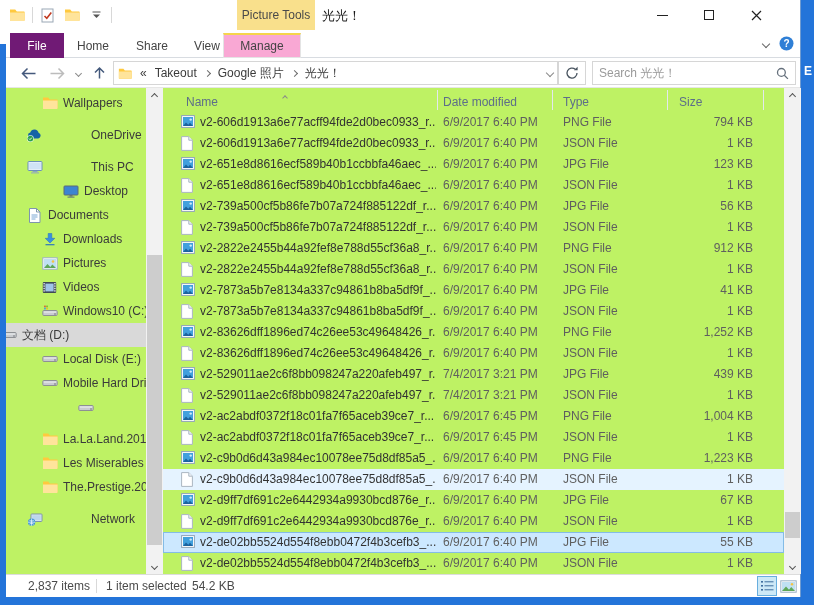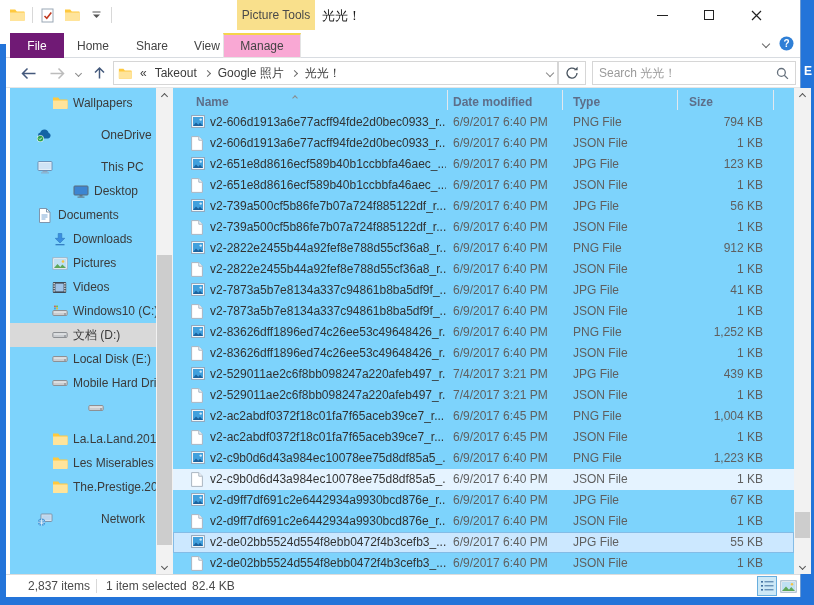--- a/index.html
+++ b/index.html
@@ -52,39 +52,39 @@
                display:flex; align-items:center; }
   .searchbox input { border:0; outline:0; flex:1; height:20px; padding:0 6px; font:12px "Liberation Sans",sans-serif; color:#444; }
   .searchbox input::placeholder { color:#9a9a9a; opacity:1; }
   .search-ic { margin-right:6px; display:flex; }
 
   .chev { display:inline-block; width:6px; height:6px; border:solid #666; border-width:0 1.4px 1.4px 0; }
   .chev.down { transform:rotate(45deg); }
   .chev.up { transform:rotate(-135deg); }
 
   
-  .main { position:absolute; left:10px; top:88px; width:100%; height:486px; background:#7dd3fc; }
+  .main { position:absolute; left:0; top:88px; width:100%; height:486px; background:#bef264; }
 
   .sidebar { position:absolute; left:0; top:0; width:146px; height:100%; overflow:hidden; padding-top:3px; }
   .side-item { height:24px; display:flex; align-items:center; gap:5px; white-space:nowrap; overflow:hidden; color:#3b3b3b; }
   .side-item.gap { margin-top:8px;gap:48px; }
   .side-item.sel { background:#d9d9d9; }
   .sbicon { display:inline-flex; width:17px; justify-content:center; flex:0 0 auto; }
 
   .vsb { position:absolute; top:0; width:17px; height:100%; background:#f2f2f2; }
   .vsb-side { left:146px; } .vsb-list { left:784px; width:17px; }
   .vsb .arr { position:absolute; left:0; width:17px; height:16px; display:flex; align-items:center; justify-content:center; }
   .vsb .arr.top { top:0; } .vsb .arr.bot { bottom:0; }
   .vsb .chev { border-color:#555; width:5px; height:5px; }
   .thumb { position:absolute; left:1px; width:15px; background:#cdcdcd; }
   .thumb-side { top:167px; height:290px; }
   .thumb-list { top:424px; height:26px; }
 
   .filelist { position:absolute; left:163px; top:0; width:621px; height:100%; }
-  .lheader { position:absolute; left:0; top:0; width:100%; height:24px;font-weight:bold; }
+  .lheader { position:absolute; left:0; top:0; width:100%; height:24px; }
   .hcell { position:absolute; bottom:3px; color:#5d6e89; font-size:12px; }
   .h-name { left:23px; } .h-date { left:280px; } .h-type { left:400px; } .h-size { left:516px; }
   .hdiv { position:absolute; top:2px; width:1px; height:20px; background:#e3e8ee; }
   .sort-caret { position:absolute; left:120px; top:1px; }
   .sort-caret .chev { width:4px; height:4px; border-color:#8a8a8a; border-width:0 1px 1px 0; }
 
   .rows { position:absolute; left:0; top:24px; width:100%; }
   .frow { position:relative; height:21px; }
   .frow.hover { background:#e5f3ff; }
   .frow.selected { background:#cce8ff; box-shadow:inset 0 0 0 1px #84bce6; }
@@ -325,21 +325,21 @@
               <rect x="4.2" y="0.6" width="1.7" height="1.7" fill="#7db832"></rect>
               <rect x="2.1" y="2.7" width="1.7" height="1.7" fill="#3ba3e0"></rect>
               <rect x="4.2" y="2.7" width="1.7" height="1.7" fill="#f2b728"></rect>
               <rect x="0.8" y="5.5" width="14.4" height="5" rx="1" fill="#c9ccd0" stroke="#8d9094"></rect>
               <rect x="1.8" y="6.5" width="12.4" height="1.1" fill="#e9ebed"></rect>
               <circle cx="13" cy="9" r="0.8" fill="#6f7377"></circle>
             </svg>
           </span>
           <span class="sblabel">Windows10 (C:)</span>
         </div>
-        <div class="side-item sel" style="padding-left: 41px;">
+        <div class="side-item sel" style="">
           <span class="sbicon">
             <svg width="16" height="10" viewBox="0 0 16 10">
               <rect x="0.8" y="2.5" width="14.4" height="5" rx="1" fill="#c9ccd0" stroke="#8d9094"></rect>
               <rect x="1.8" y="3.5" width="12.4" height="1.1" fill="#e9ebed"></rect>
               <circle cx="13" cy="6" r="0.8" fill="#6f7377"></circle>
             </svg>
           </span>
           <span class="sblabel">文档 (D:)</span>
         </div>
         <div class="side-item" style="padding-left: 41px;">
@@ -732,21 +732,21 @@
       <span class="arr bot">
           <span class="chev down"></span>
         </span>
     </div>
   </div>
 
   <div class="statusbar">
     <span class="txt st-count">2,837 items</span>
     <span class="st-div"></span>
     <span class="txt st-sel">1 item selected</span>
-    <span class="txt st-size">82.4 KB</span>
+    <span class="txt st-size">54.2 KB</span>
     <span class="viewbtn vb-details">
         <svg width="15" height="12" viewBox="0 0 15 12">
           <rect x="1" y="1" width="2" height="1.6" fill="#3f6e9e"></rect>
           <path d="M4.5 1.8h9" stroke="#3f6e9e"></path>
           <rect x="1" y="5" width="2" height="1.6" fill="#3f6e9e"></rect>
           <path d="M4.5 5.8h9" stroke="#3f6e9e"></path>
           <rect x="1" y="9" width="2" height="1.6" fill="#3f6e9e"></rect>
           <path d="M4.5 9.8h9" stroke="#3f6e9e"></path>
         </svg>
       </span>

